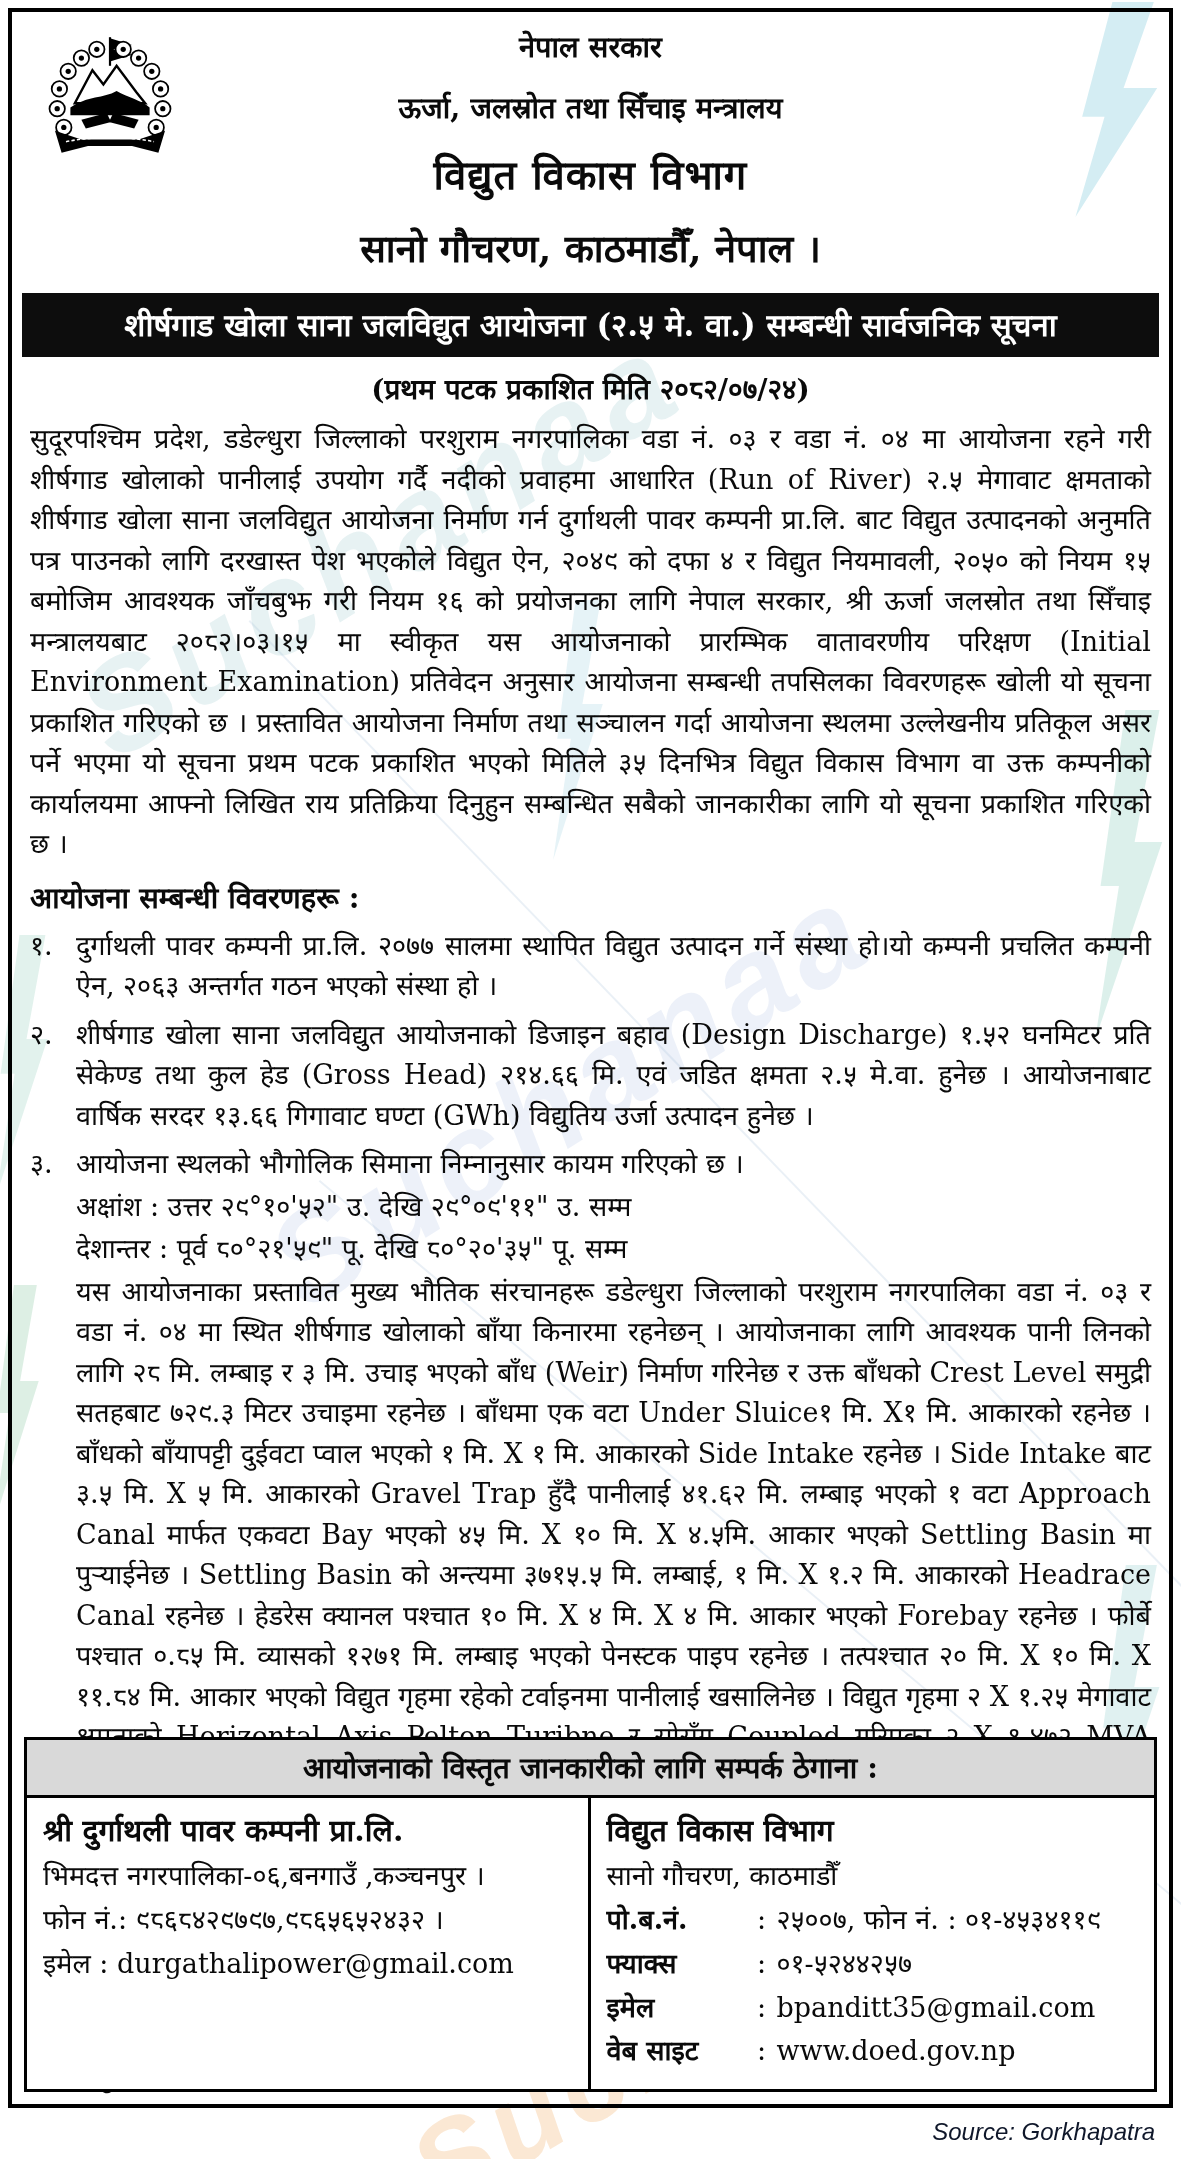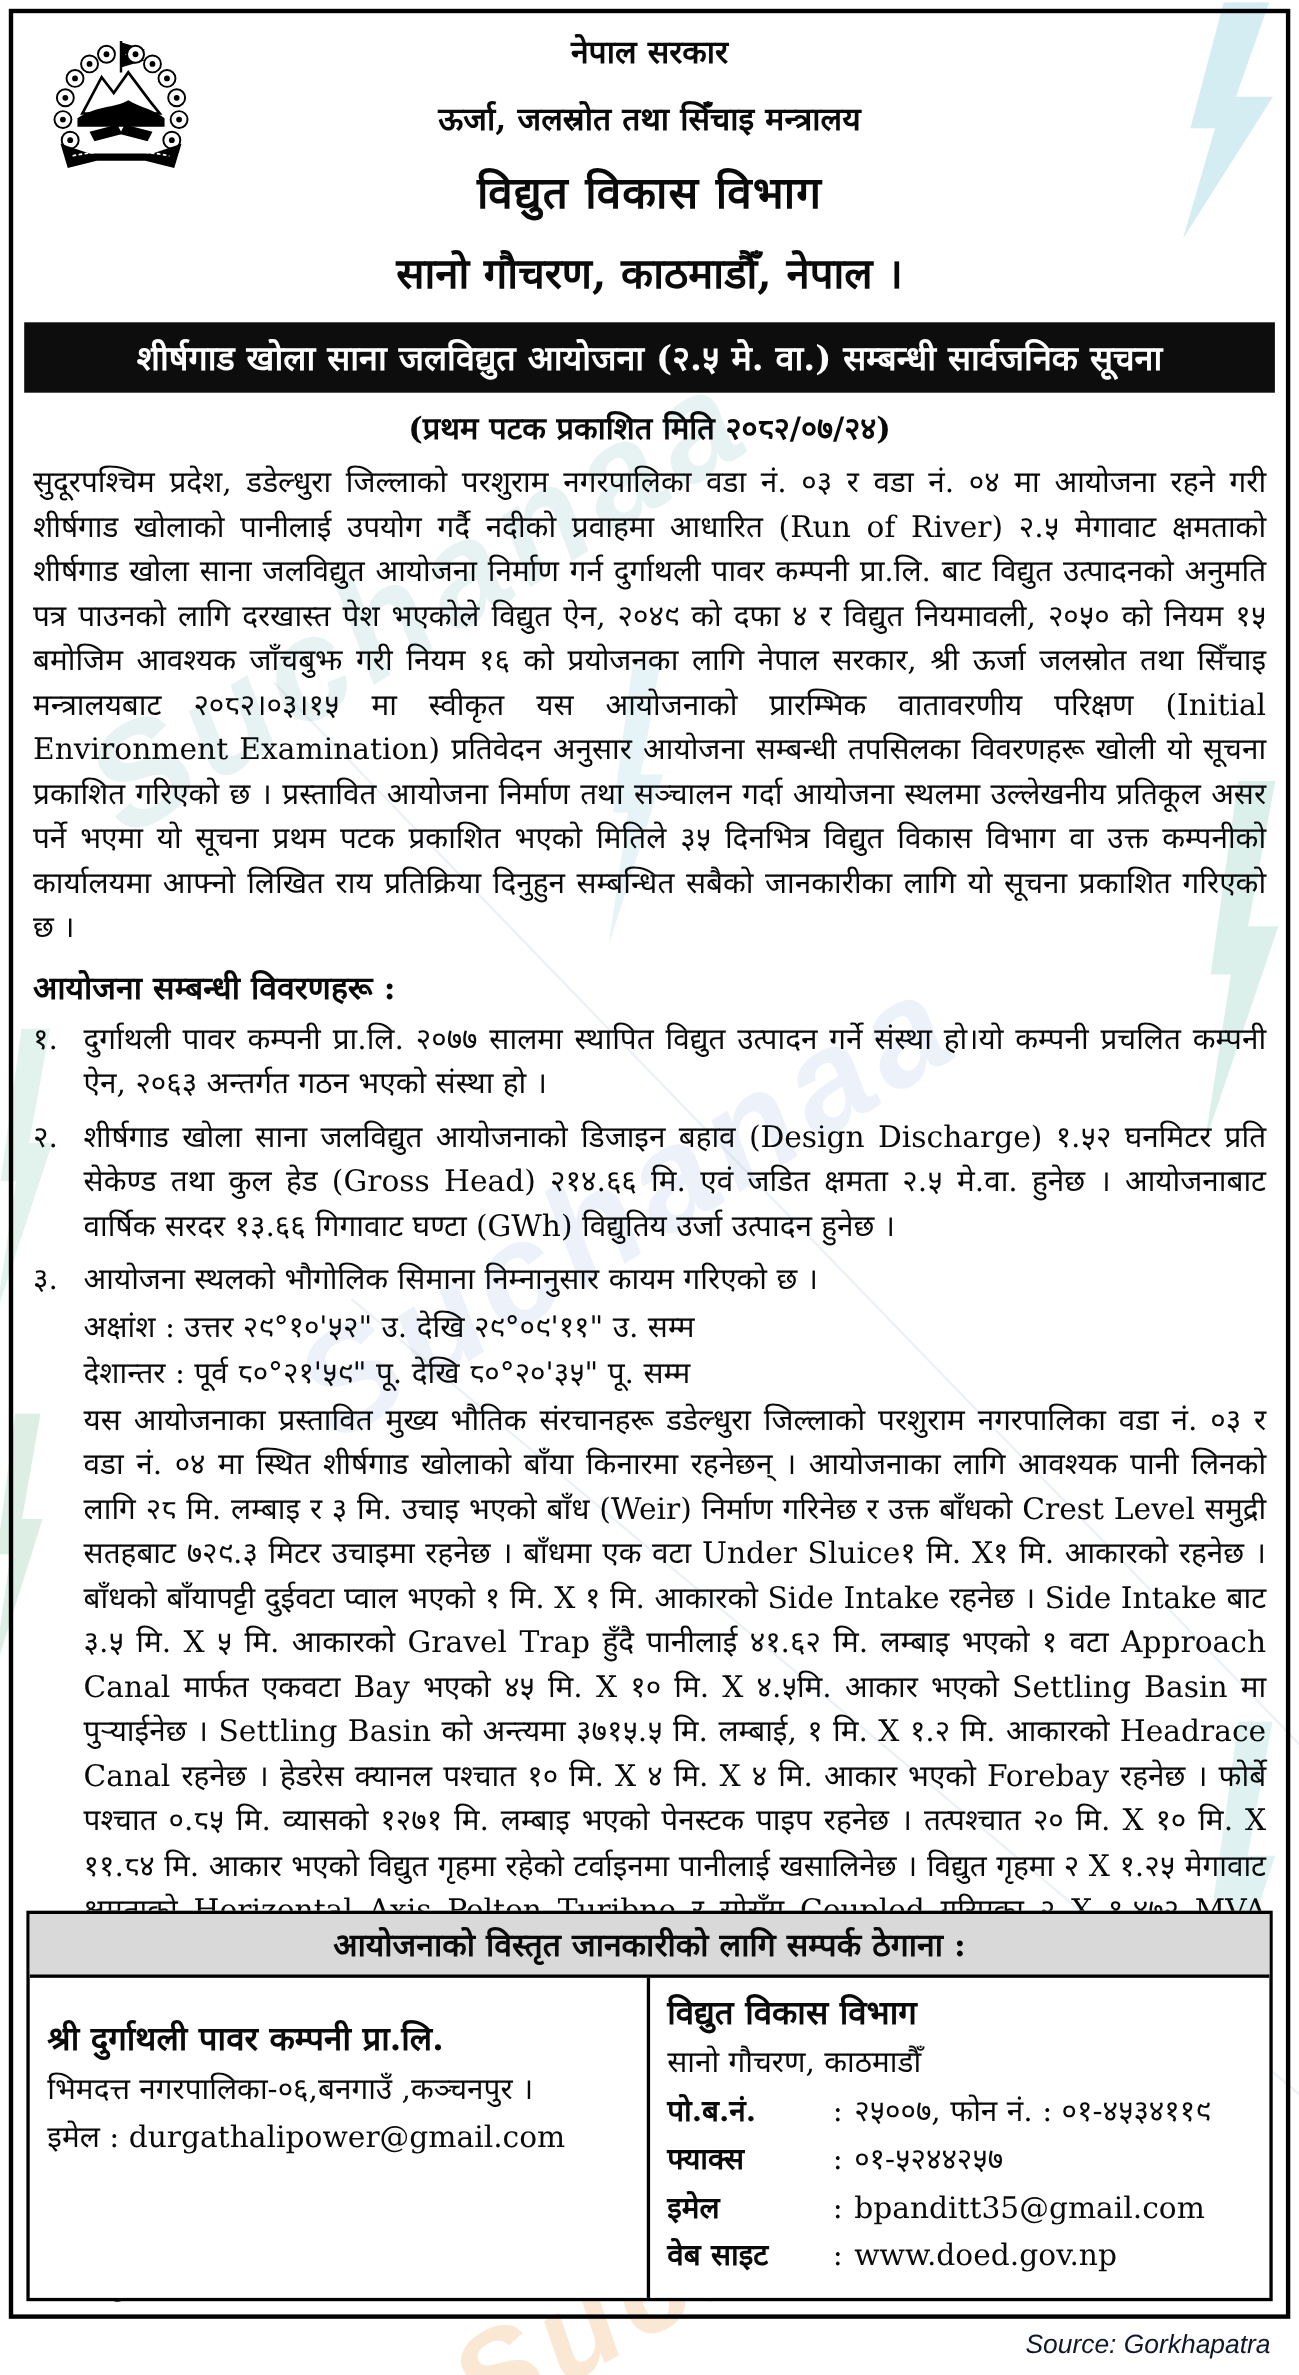--- a/index.html
+++ b/index.html
@@ -82,21 +82,21 @@
   .contact-header {
     background: #d9d9d9;
     border-bottom: 3px solid #000;
     font-size: 29px;
     font-weight: bold;
     padding: 7px 12px 9px;
     text-align: center;
   }
   .contact-cols { display: flex; }
   .ccol { width: 50%; padding: 10px 16px 16px; }
-  .ccol.left { border-right: 3px solid #000; padding-top: 34px; }
+  .ccol.left { border-right: 3px solid #000; padding-top: 10px; }
   .cname { font-size: 30px; font-weight: bold; line-height: 1.55; }
   .cline { font-size: 27px; line-height: 1.62; }
   .crow { display: flex; font-size: 27px; line-height: 1.62; }
   .clabel { flex: 0 0 140px; font-weight: bold; }
   .ccolon { flex: 0 0 30px; text-align: center; }
   .cvalue { flex: 1; }
   
   .source {
     position: absolute;
     top: 2118px; right: 26px;
@@ -224,20 +224,21 @@
 
     </div>
 
     <div class="contact">
       <div class="contact-header">आयोजनाको विस्तृत जानकारीको लागि सम्पर्क ठेगाना :</div>
       <div class="contact-cols">
 
         <div class="ccol left">
           <div class="cname">श्री दुर्गाथली पावर कम्पनी प्रा.लि.</div>
           <div class="cline">भिमदत्त नगरपालिका-०६,बनगाउँ ,कञ्चनपुर ।</div>
+          <div class="cline">फोन नं.: ९८६८४२९७९७,९८६५६५२४३२ ।</div>
           <div class="cline">इमेल : durgathalipower@gmail.com</div>
         </div>
 
         <div class="ccol right">
           <div class="cname">विद्युत विकास विभाग</div>
           <div class="cline">सानो गौचरण, काठमाडौँ</div>
 
           <div class="crow">
             <span class="clabel">पो.ब.नं.</span>
             <span class="ccolon">:</span>

